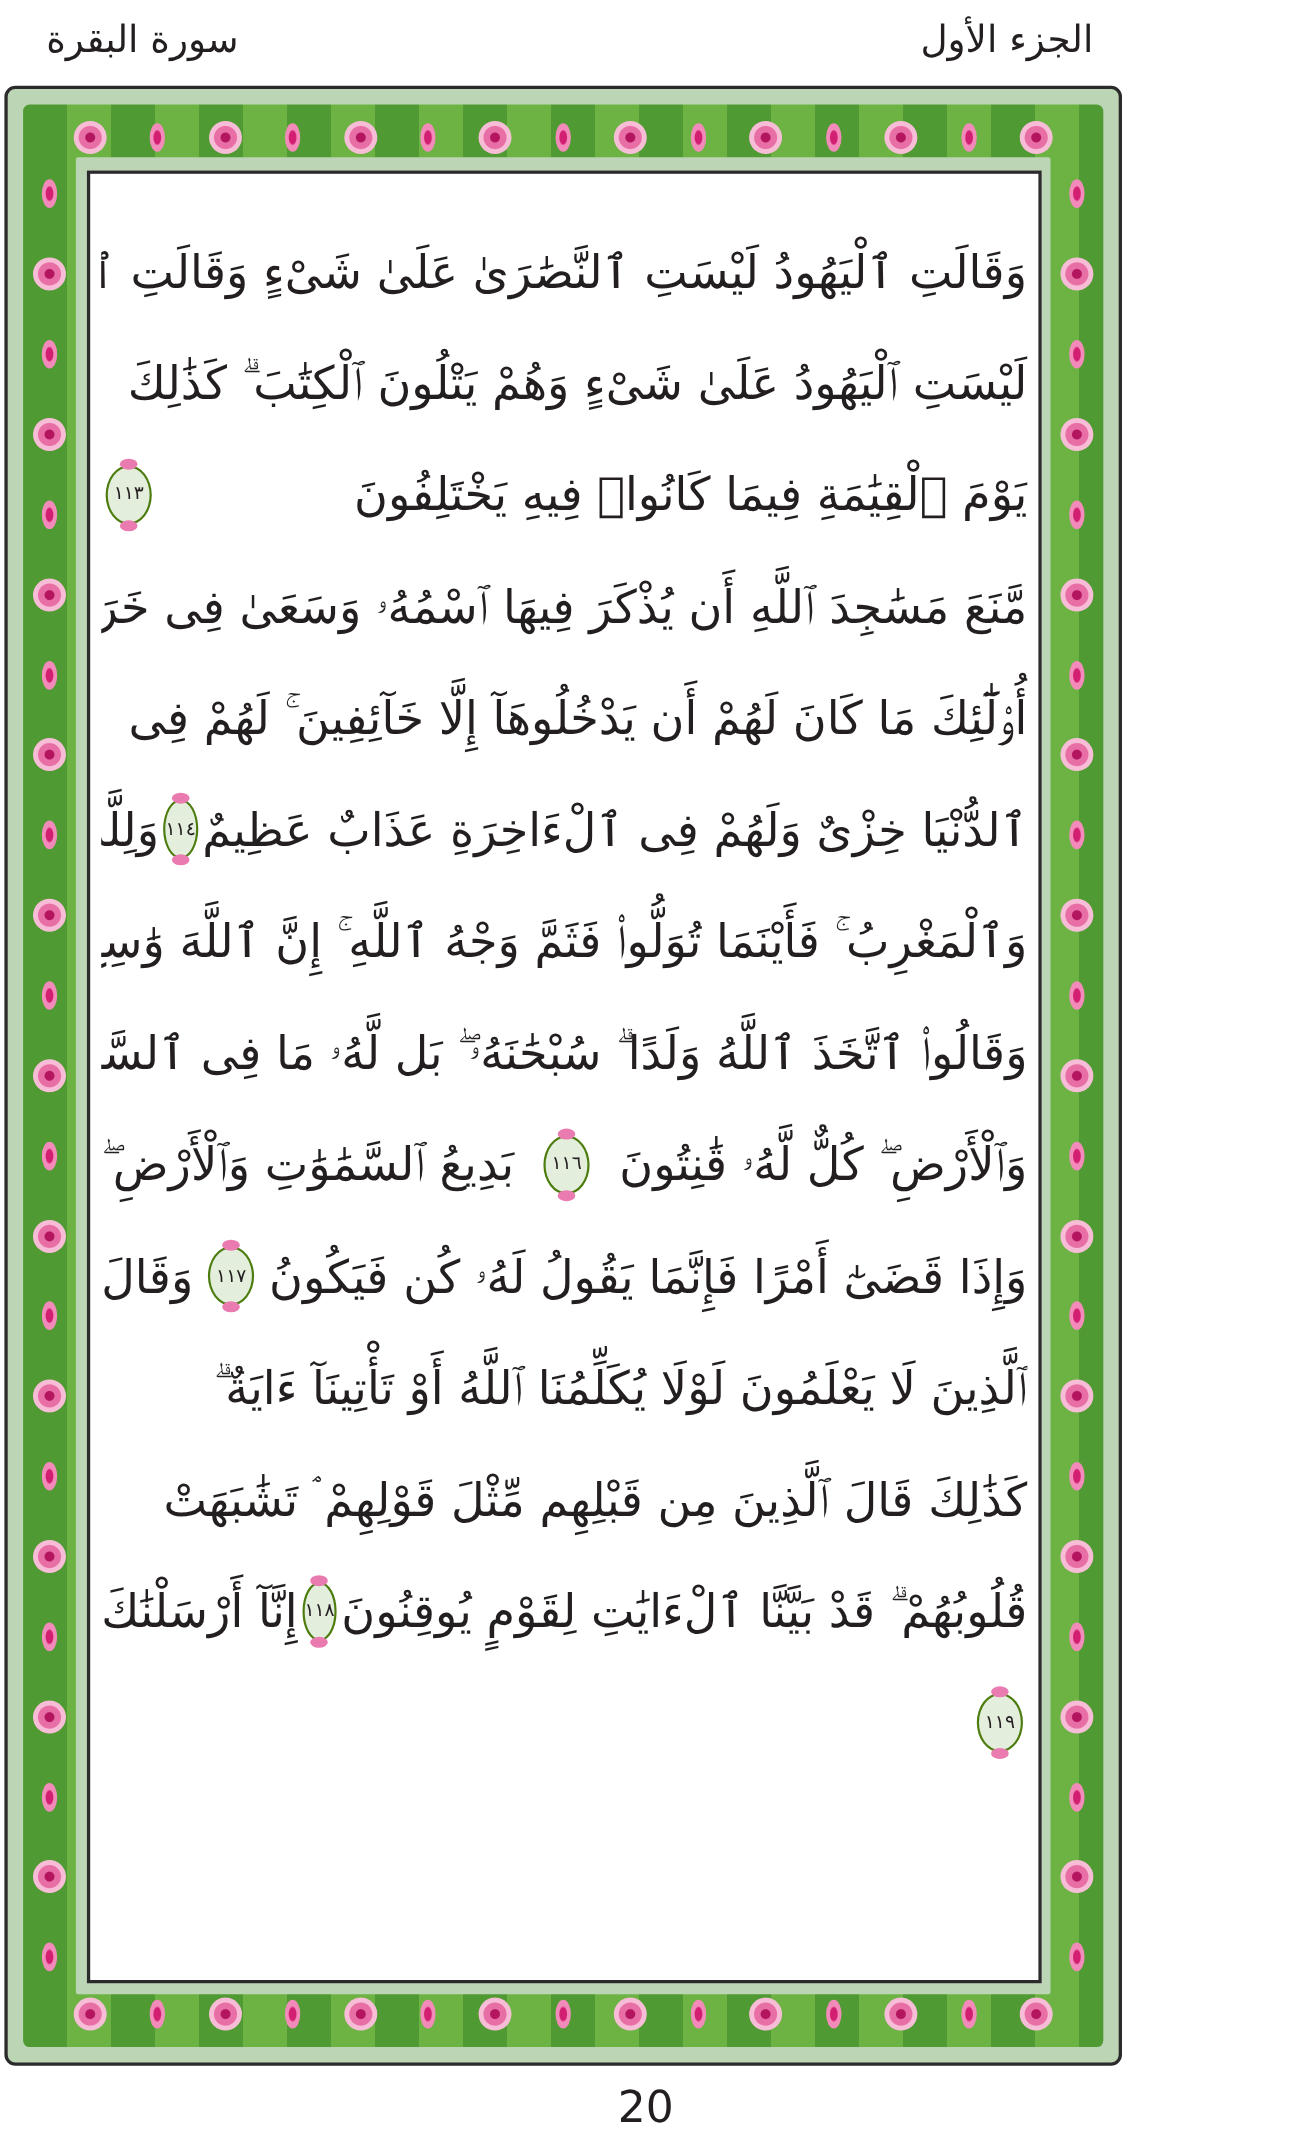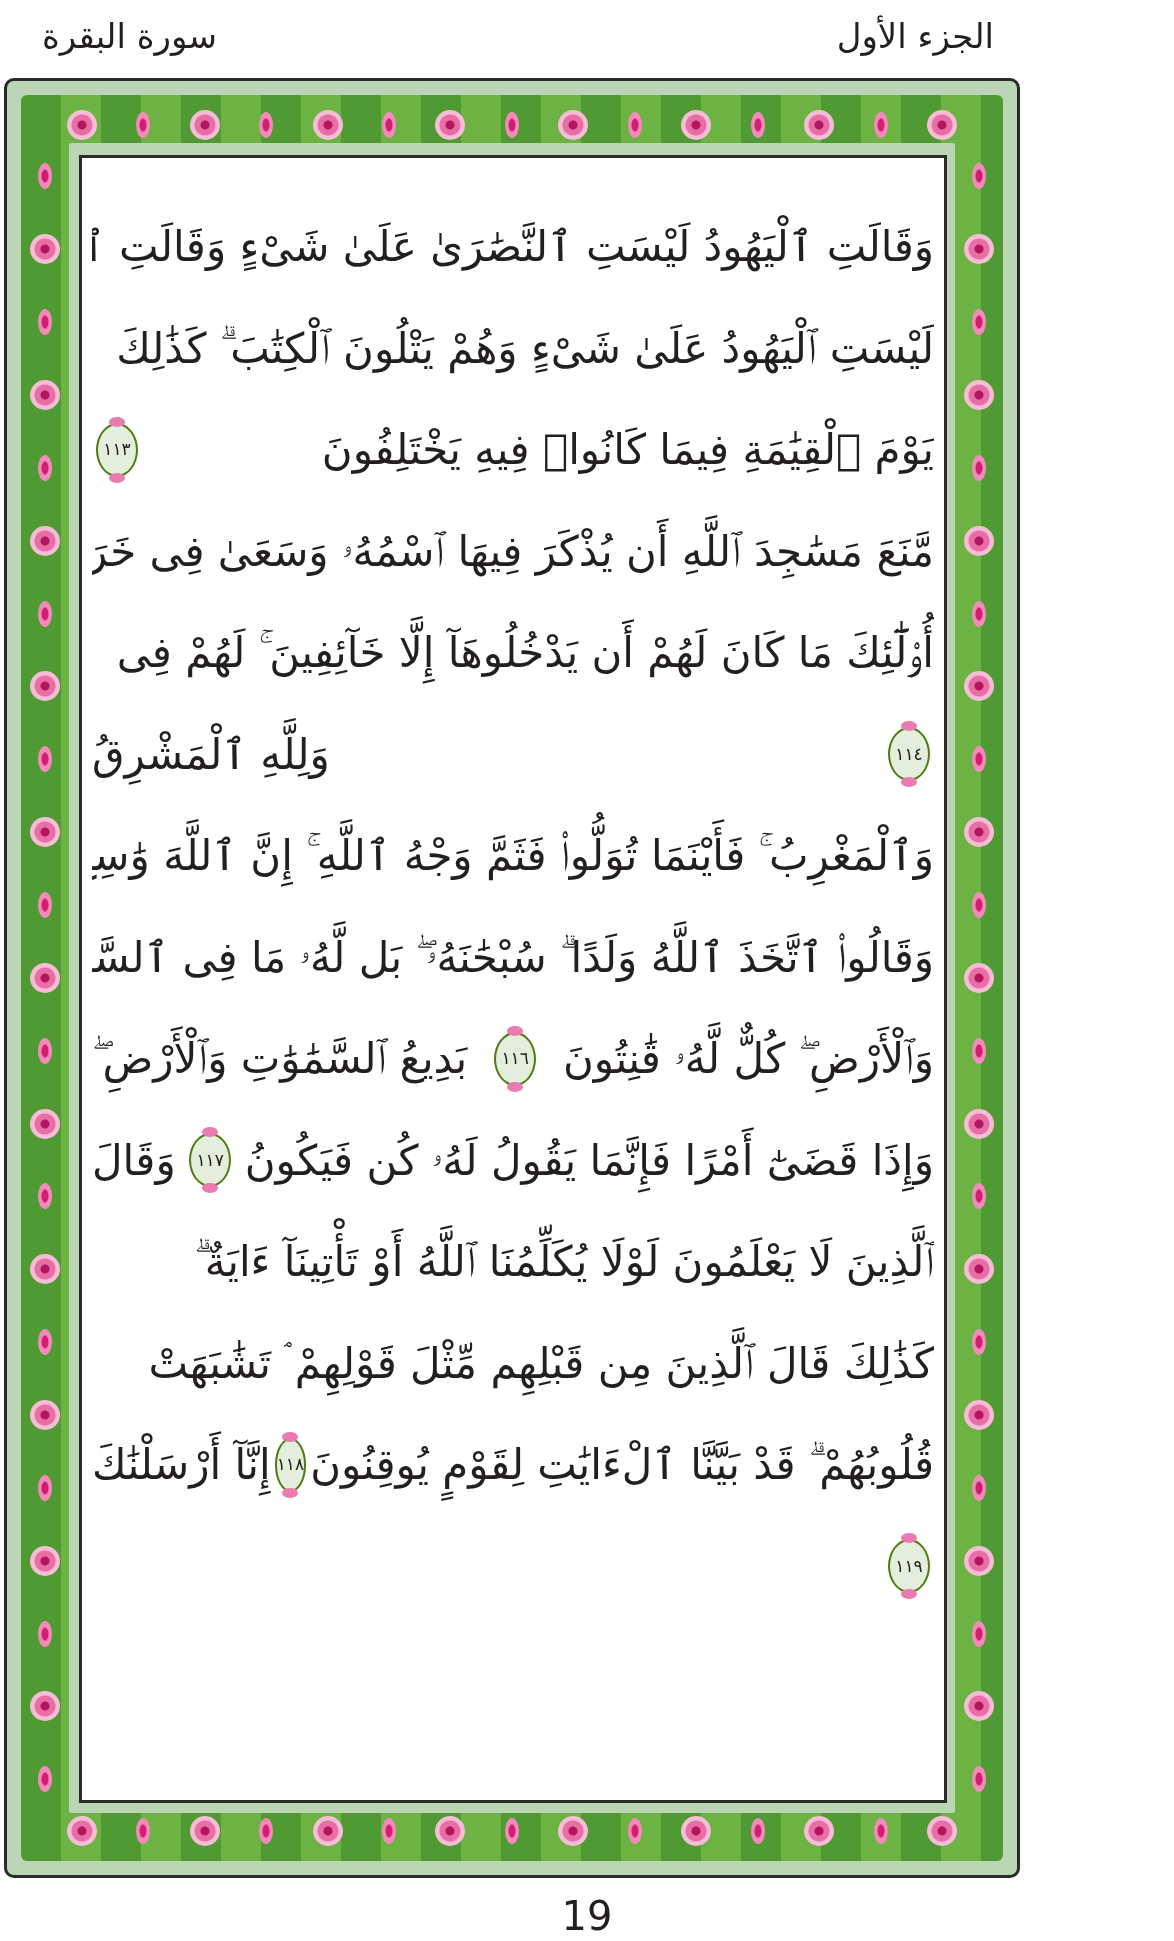--- a/index.html
+++ b/index.html
@@ -186,20 +186,21 @@
         <span class="seg">يَوْمَ ٱلْقِيَٰمَةِ فِيمَا كَانُوا۟ فِيهِ يَخْتَلِفُونَ</span>
         <span class="ayah-marker">١١٣</span>
       </div>
       <div class="qline">
         <span class="seg">مَّنَعَ مَسَٰجِدَ ٱللَّهِ أَن يُذْكَرَ فِيهَا ٱسْمُهُۥ وَسَعَىٰ فِى خَرَابِهَآ ۚ</span>
       </div>
       <div class="qline">
         <span class="seg">أُو۟لَٰٓئِكَ مَا كَانَ لَهُمْ أَن يَدْخُلُوهَآ إِلَّا خَآئِفِينَ ۚ لَهُمْ فِى</span>
       </div>
       <div class="qline">
+        <span class="seg">ٱلدُّنْيَا خِزْىٌ وَلَهُمْ فِى ٱلْءَاخِرَةِ عَذَابٌ عَظِيمٌ</span>
         <span class="ayah-marker">١١٤</span>
         <span class="seg">وَلِلَّهِ ٱلْمَشْرِقُ</span>
       </div>
       <div class="qline">
         <span class="seg">وَٱلْمَغْرِبُ ۚ فَأَيْنَمَا تُوَلُّوا۟ فَثَمَّ وَجْهُ ٱللَّهِ ۚ إِنَّ ٱللَّهَ وَٰسِعٌ عَلِيمٌ</span>
         <span class="ayah-marker">١١٥</span>
       </div>
       <div class="qline">
         <span class="seg">وَقَالُوا۟ ٱتَّخَذَ ٱللَّهُ وَلَدًا ۗ سُبْحَٰنَهُۥ ۖ بَل لَّهُۥ مَا فِى ٱلسَّمَٰوَٰتِ</span>
       </div>
@@ -225,13 +226,13 @@
         <span class="seg">إِنَّآ أَرْسَلْنَٰكَ</span>
       </div>
       <div class="qline">
         <span class="ayah-marker">١١٩</span>
       </div>
 
     </div>
   </div>
 </div>
 
-<div class="page-number">19</div>
+<div class="page-number">20</div>
 
 </body></html>

